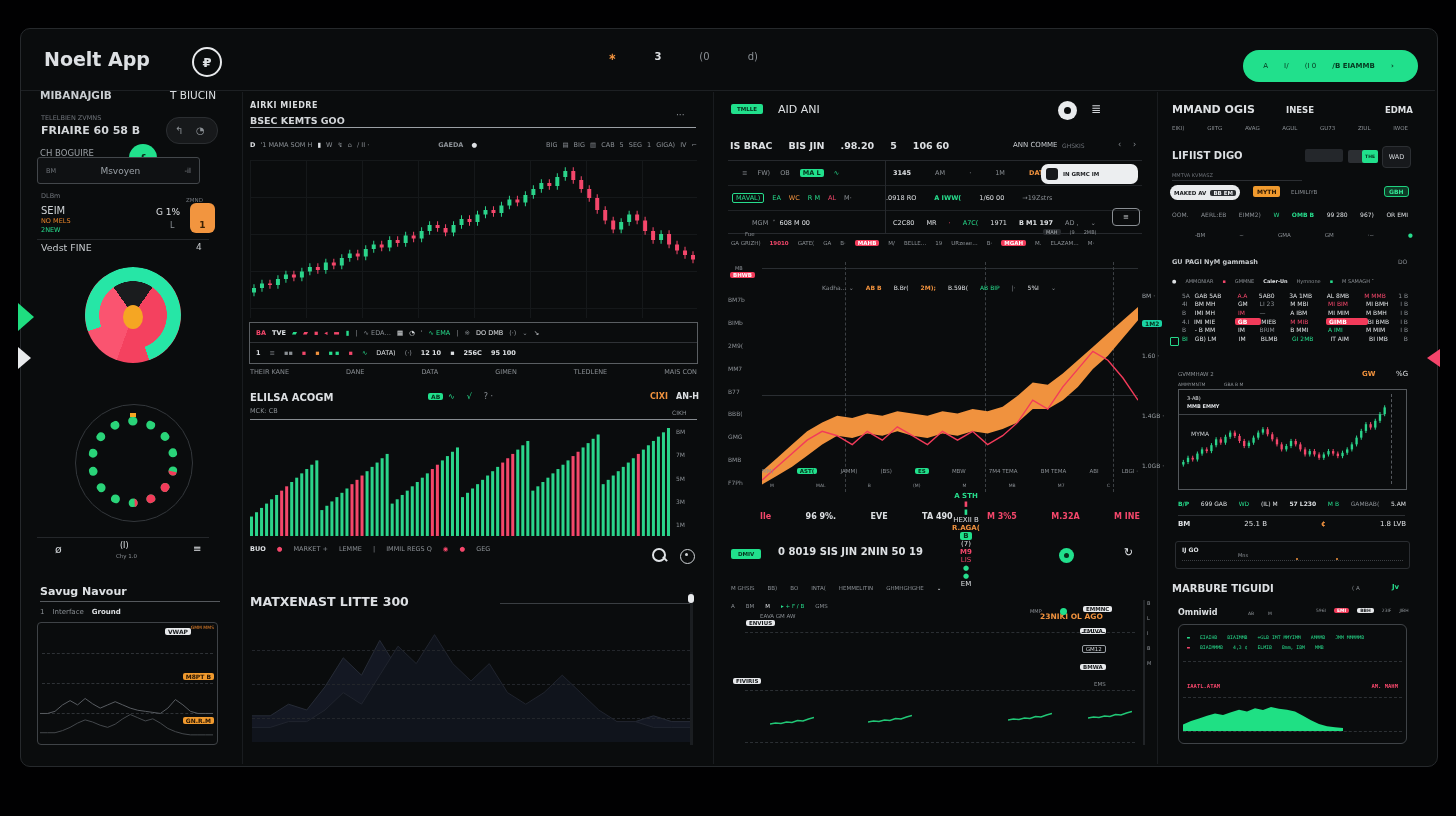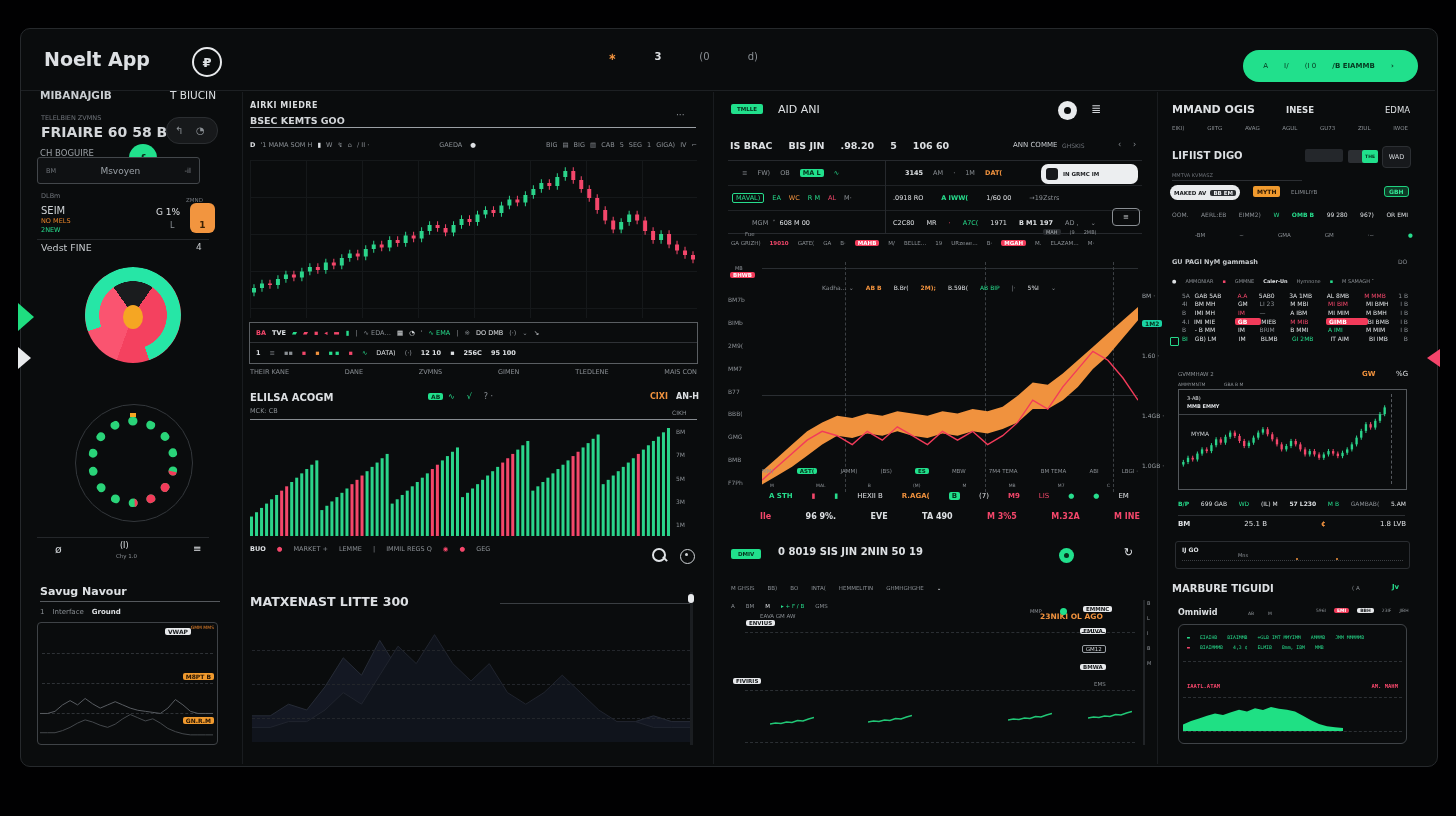--- a/index.html
+++ b/index.html
@@ -84,21 +84,21 @@
       <span class="tk d">A</span>
       <span class="tk d">I/</span>
       <span class="tk d">(I 0</span>
       <span class="tk d b">/B EIAMMB</span>
       <span class="tk d b">›</span>
     </div>
 
   <div class="t" style="left:40px;top:89px;font-size:10.5px;font-weight:bold;color:#c9cdd1;">MIBANAJGIB</div>
   <div class="t" style="left:170px;top:89px;font-size:10.5px;font-weight:normal;">T BIUCIN</div>
   <div class="t" style="left:41px;top:114px;font-size:6.5px;color:#6f747a;">TELELBIEN ZVMNS</div>
-  <div class="t" style="left:41px;top:124px;font-size:14px;font-weight:bold;color:#d3d6d9;">FRIAIRE 60 58 B</div>
+  <div class="t" style="left:41px;top:124px;font-size:11px;font-weight:bold;color:#d3d6d9;">FRIAIRE 60 58 B</div>
   <div class="t fr" style="left:166px;top:117px;width:50px;height:25px;border-radius:13px;background:#17191b;border:1px solid #2b2e31;
        justify-content:space-evenly;font-size:10px;">
       <span class="tk g">↰</span>
       <span class="tk g">◔</span>
     </div>
   <div class="t" style="left:40px;top:148px;font-size:8.5px;color:#9ba0a5;">CH BOGUIRE</div>
   <div class="t" style="left:129px;top:144px;width:28px;height:28px;border-radius:50%;background:#21e08c;
        display:flex;align-items:center;justify-content:center;color:#06301c;font-size:11px;font-weight:bold;">
       <span>ʃ</span>
     </div>
@@ -168,21 +168,21 @@
   <div class="t fr sb" style="left:250px;top:141px;width:447px;font-size:6.5px;">
     <span class="fr" style="gap:5px;">
         <span class="tk w b">D</span>
         <span class="tk g">'1 MAMA SOM H</span>
         <span class="tk w">▮</span>
         <span class="tk g">W</span>
         <span class="tk g">↯</span>
         <span class="tk g">⌂</span>
         <span class="tk g">/ II ·</span>
       </span>
-    <span class="fr" style="gap:8px;">
+    <span class="fr" style="gap:8px;font-weight:bold;">
         <span class="tk g">GAEDA</span>
         <span class="tk w">●</span>
       </span>
     <span class="fr" style="gap:5px;">
         <span class="tk g">BIG</span>
         <span class="tk g">▤</span>
         <span class="tk g">BIG</span>
         <span class="tk g">▥</span>
         <span class="tk g">CAB</span>
         <span class="tk g">5</span>
@@ -343,21 +343,21 @@
         <span class="tk g">(·)</span>
         <span class="tk w b">12 10</span>
         <span class="tk w">▪</span>
         <span class="tk w b">256C</span>
         <span class="tk w b">95 100</span>
       </div>
   </div>
   <div class="t fr sb" style="left:250px;top:368px;width:447px;font-size:6.5px;color:#7e8388;">
       <span class="g">THEIR KANE</span>
       <span class="g">DANE</span>
-      <span class="g">ZVMNS</span>
+      <span class="g">DATA</span>
       <span class="g">GIMEN</span>
       <span class="g">TLEDLENE</span>
       <span class="g">MAIS CON</span>
     </div>
 
   <div class="t" style="left:250px;top:392px;font-size:10px;font-weight:bold;">ELILSA ACOGM</div>
   <span class="t bg" style="left:428px;top:393px;font-size:6px;">AB</span>
   <div class="t fr" style="left:448px;top:392px;gap:8px;font-size:8px;">
       <span class="tk grn">∿</span>
       <span class="tk grn">√</span>
@@ -515,38 +515,38 @@
   <div class="abs" style="left:728px;top:160px;width:414px;height:72px;border-top:1px solid #26292d;border-bottom:1px solid #26292d;">
     <div class="vline" style="left:157px;top:0;height:72px;background:#26292d;"></div>
     <div class="fr" style="height:24px;border-bottom:1px solid #1f2225;font-size:6.5px;">
       <span class="fr" style="width:157px;padding-left:14px;gap:6px;box-sizing:border-box;">
           <span class="tk g">≡</span>
           <span class="tk g">FW)</span>
           <span class="tk g">OB</span>
           <span class="tk bg">MA L</span>
           <span class="tk grn">∿</span>
         </span>
-      <span class="fr" style="gap:6px;padding-left:20px;">
+      <span class="fr" style="gap:20px;padding-left:8px;">
           <span class="tk w b">3145</span>
           <span class="tk g">AM</span>
           <span class="tk g">·</span>
           <span class="tk g">1M</span>
           <span class="tk org b">DAT(</span>
         </span>
     </div>
     <div class="fr" style="height:24px;border-bottom:1px solid #1f2225;font-size:6.5px;">
       <span class="fr" style="width:157px;padding-left:4px;gap:4px;box-sizing:border-box;">
           <span class="tk bgo">MAVAL)</span>
           <span class="tk grn">EA</span>
           <span class="tk org">WC</span>
           <span class="tk grn">R M</span>
           <span class="tk red">AL</span>
           <span class="tk g">M·</span>
         </span>
-      <span class="fr" style="gap:14px;padding-left:8px;">
+      <span class="fr" style="gap:14px;padding-left:1px;">
           <span class="tk w">.0918 RO</span>
           <span class="tk grn b">A IWW(</span>
           <span class="tk w">1/60 00</span>
           <span class="tk g">→19Zstrs</span>
         </span>
     </div>
     <div class="fr" style="height:23px;font-size:6.5px;">
       <span class="fr" style="width:157px;padding-left:24px;box-sizing:border-box;">
           <span class="tk g">MGM</span>
           <span class="tk g">˅</span>
@@ -650,21 +650,21 @@
   <div class="t fr sb" style="left:770px;top:483px;width:340px;font-size:4.5px;">
       <span class="tk g">M</span>
       <span class="tk g">MAL</span>
       <span class="tk g">B</span>
       <span class="tk g">(M)</span>
       <span class="tk g">M</span>
       <span class="tk g">MB</span>
       <span class="tk g">M7</span>
       <span class="tk g">C</span>
     </div>
-  <div class="t fr sb" style="left:769px;top:492px;width:360px;font-size:7px;">
+  <div class="t fr sb" style="left:786px;top:492px;width:360px;font-size:7px;flex-direction:column;">
       <span class="tk grn b">A STH</span>
       <span class="tk red">▮</span>
       <span class="tk grn">▮</span>
       <span class="tk w">HEXII B</span>
       <span class="tk org b">R.AGA(</span>
       <span class="tk bg">B</span>
       <span class="tk w">(7)</span>
       <span class="tk red b">M9</span>
       <span class="tk red">LIS</span>
       <span class="tk grn">●</span>
@@ -736,21 +736,21 @@
   <div class="t" style="left:1147px;top:600px;display:flex;flex-direction:column;gap:9px;font-size:5px;color:#8b9095;">
       <span class="g">B</span>
       <span class="g">L</span>
       <span class="g">I</span>
       <span class="g">B</span>
       <span class="g">M</span>
     </div>
 
   <div class="t" style="left:1172px;top:103px;font-size:11px;font-weight:bold;">MMAND OGIS</div>
   <div class="t" style="left:1286px;top:105px;font-size:8.5px;font-weight:bold;">INESE</div>
-  <div class="t" style="left:1385px;top:105px;font-size:8.5px;font-weight:normal;">EDMA</div>
+  <div class="t" style="left:1385px;top:105px;font-size:8.5px;font-weight:bold;">EDMA</div>
   <div class="t fr sb" style="left:1172px;top:125px;width:236px;font-size:5.5px;color:#8d9298;">
       <span class="g">EIKI)</span>
       <span class="g">GIITG</span>
       <span class="g">AVAG</span>
       <span class="g">AGUL</span>
       <span class="g">GU73</span>
       <span class="g">ZIUL</span>
       <span class="g">IWOE</span>
     </div>
   <div class="t" style="left:1172px;top:150px;font-size:10px;font-weight:bold;">LIFIIST DIGO</div>

